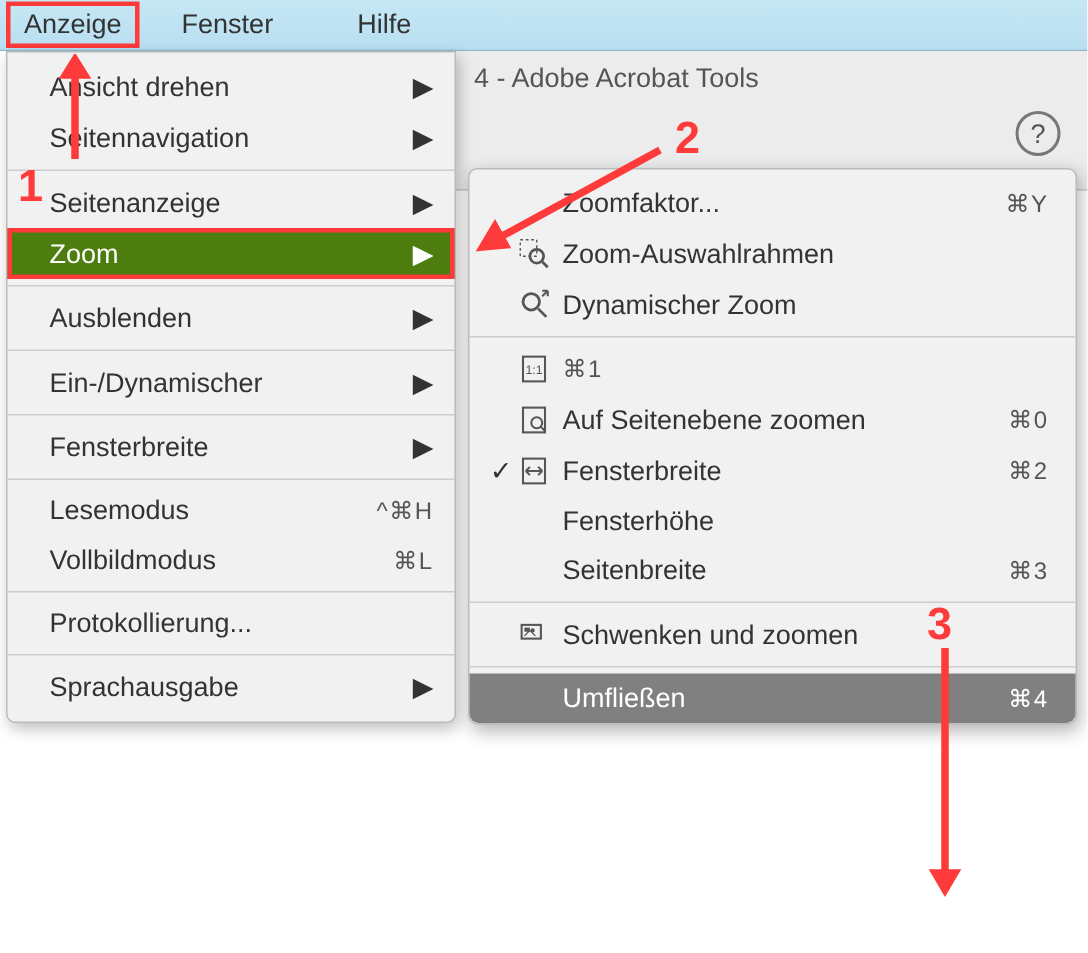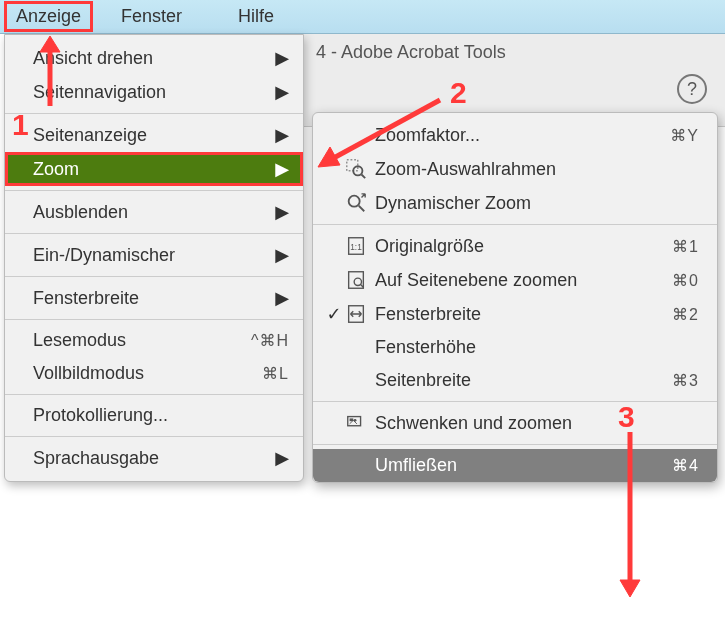--- a/index.html
+++ b/index.html
@@ -235,21 +235,20 @@
   </div>
   <div class="sep"></div>
   <div class="sub-row">
     <span class="sub-check"></span>
     <span class="sub-icon">
       <svg class="ic" viewBox="0 0 24 24">
           <rect x="4" y="3" width="16" height="18" fill="none" stroke="#555" stroke-width="1.5"></rect>
           <text x="12" y="16" font-size="9" text-anchor="middle" fill="#555">1:1</text>
         </svg>
     </span>
-    <span class="sub-label">Originalgröße</span>
     <span class="sub-shortcut">⌘1</span>
   </div>
   <div class="sub-row">
     <span class="sub-check"></span>
     <span class="sub-icon">
       <svg class="ic" viewBox="0 0 24 24">
           <rect x="4" y="3" width="16" height="18" fill="none" stroke="#555" stroke-width="1.5"></rect>
           <circle cx="14" cy="14" r="4" fill="none" stroke="#555" stroke-width="1.5"></circle>
           <line x1="17" y1="17" x2="20" y2="20" stroke="#555" stroke-width="1.5"></line>
         </svg>

